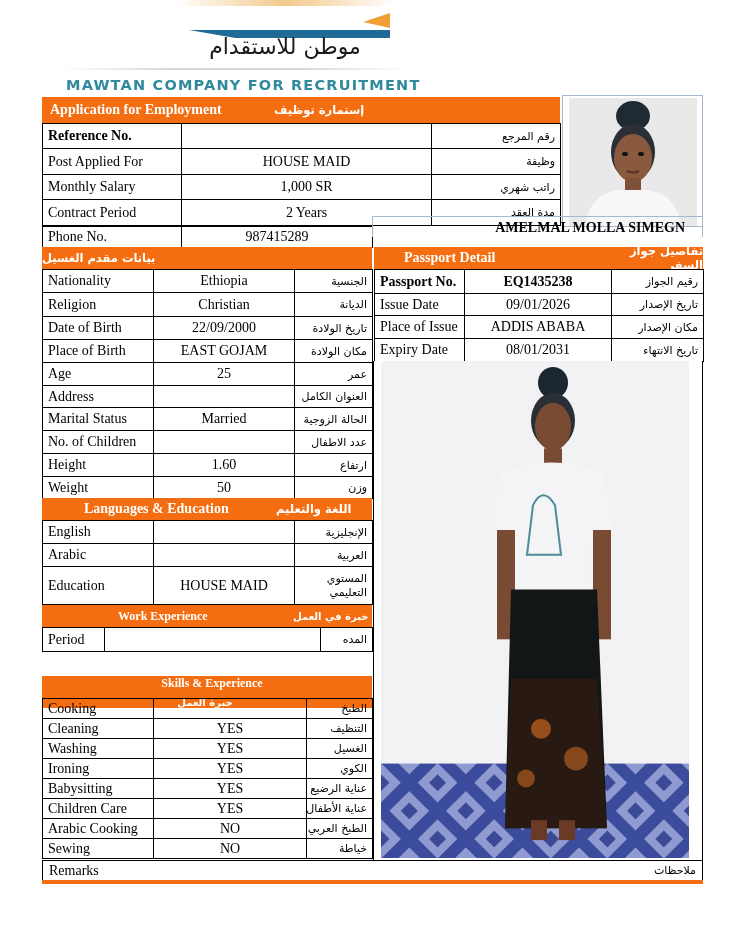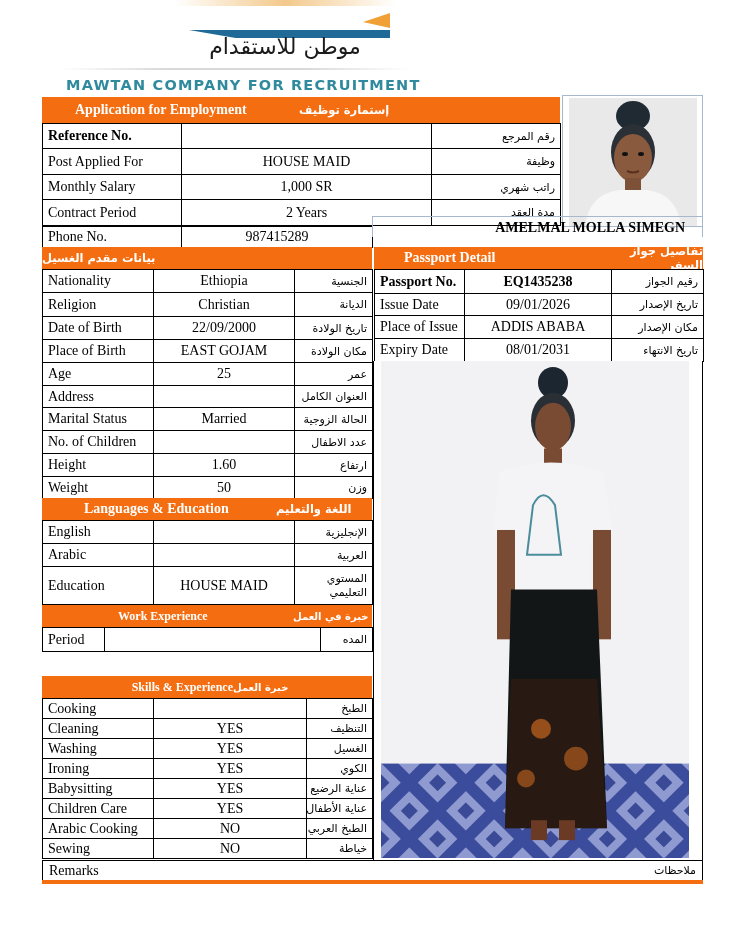--- a/index.html
+++ b/index.html
@@ -26,21 +26,21 @@
 <div class="abs logo-top-glow"></div>
 <svg class="abs logo-diamond" viewBox="0 0 96 14" style="left:180px;top:10px;width:210px;height:28px;">
   <polygon points="62,0 80,6 62,10 44,6" fill="#f0a035" transform="translate(43,0)"></polygon>
   <polygon points="0,10 105,10 210,10 105,28" fill="#1f6a96"></polygon>
   <polygon points="105,10 210,10 105,28" fill="#1f8a7a"></polygon>
 </svg>
 <div class="abs logo-arabic">موطن للاستقدام</div>
 <div class="abs logo-rule"></div>
 <div class="abs company-name">MAWTAN COMPANY FOR RECRUITMENT</div>
 
-<div class="hdr orange" style="left:42px;top:97px;width:518px;height:26px;padding-left:25px;">
+<div class="hdr orange" style="left:42px;top:97px;width:518px;height:26px;">
   <span style="margin-left:8px;width:220px;">Application for Employment</span>
   <span class="ar" style="margin-left:4px;">إستمارة توظيف</span>
 </div>
 
 <table style="left:42px;top:123px;width:518px;">
   <colgroup>
       <col style="width:139px">
       <col style="width:250px">
       <col style="width:129px">
     </colgroup>
@@ -263,21 +263,21 @@
     </colgroup>
   <tbody>
       <tr style="height:24px">
         <td>Period</td>
         <td class="c"></td>
         <td class="ar">المده</td>
       </tr>
 </tbody>
   </table>
 
-<div class="hdr orange" style="left:42px;top:676px;width:330px;height:22px;font-size:12px;justify-content:center;">
+<div class="hdr orange" style="left:42px;top:676px;width:330px;height:32px;font-size:12px;justify-content:space-between;flex-direction:column;">
   <span style="margin-left:10px;">Skills &amp; Experience</span>
   <span class="ar" style="font-size:10px;margin-right:4px;">خبرة العمل</span>
 </div>
 <table style="left:42px;top:698px;width:330px;">
   <colgroup>
       <col style="width:111px">
       <col style="width:153px">
       <col style="width:66px">
     </colgroup>
   <tbody>

